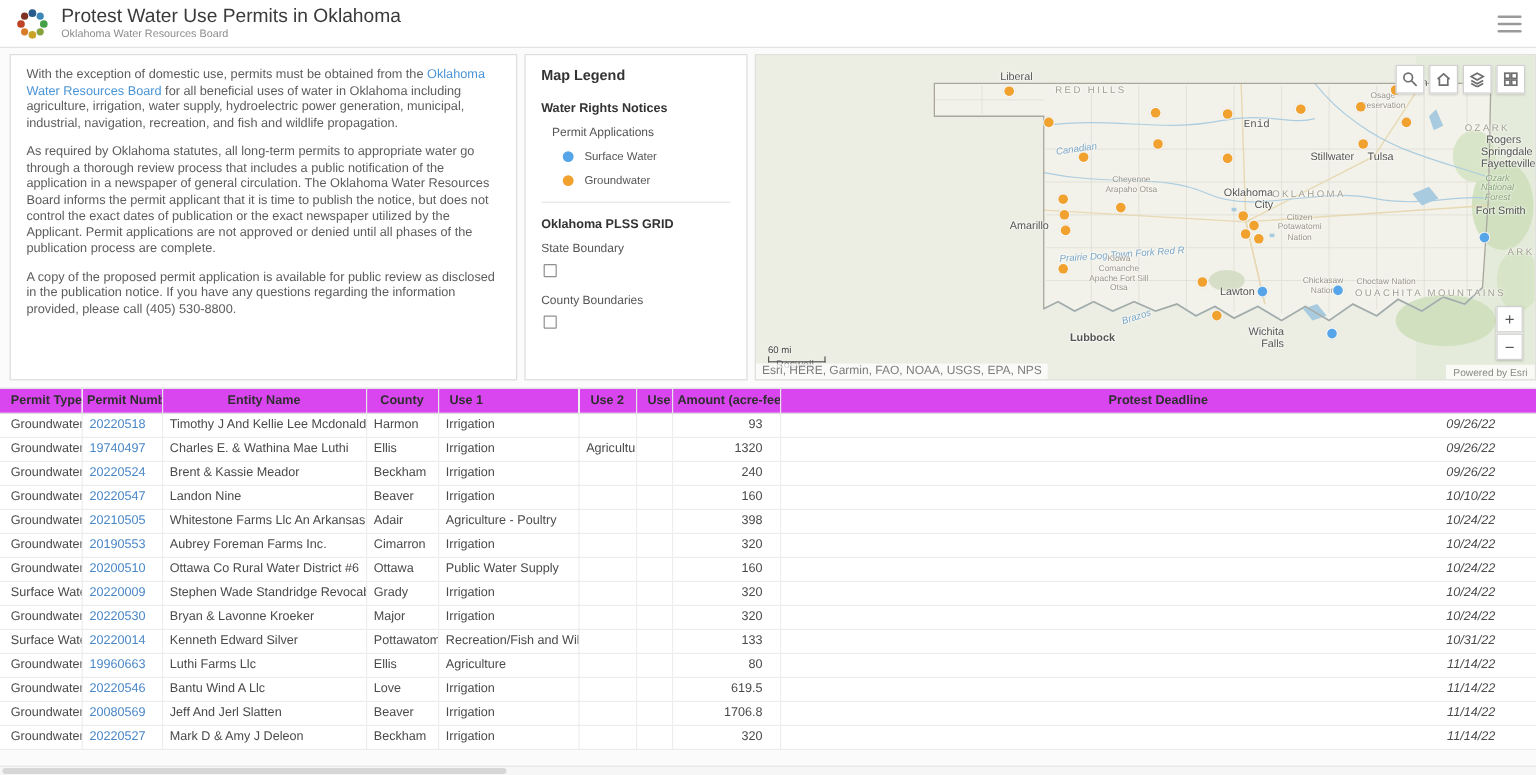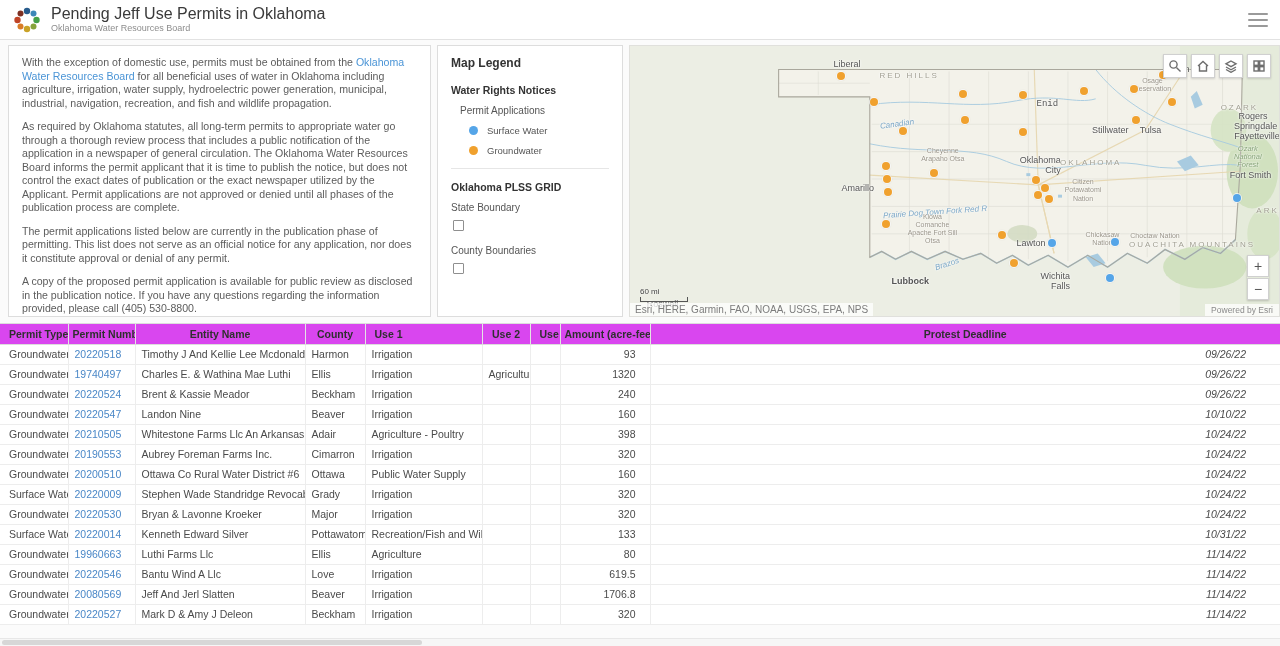--- a/index.html
+++ b/index.html
@@ -105,36 +105,35 @@
     <circle cx="15" cy="6" r="3.2" fill="#275b8c"></circle>
     <circle cx="21.5" cy="8.5" r="3.0" fill="#3c87b8"></circle>
     <circle cx="24.5" cy="15" r="3.2" fill="#45a049"></circle>
     <circle cx="21.5" cy="21.5" r="3.0" fill="#86a33b"></circle>
     <circle cx="15" cy="24" r="3.2" fill="#c9a227"></circle>
     <circle cx="8.5" cy="21.5" r="3.0" fill="#d97c28"></circle>
     <circle cx="5.5" cy="15" r="3.2" fill="#bf4427"></circle>
     <circle cx="8.5" cy="8.5" r="3.0" fill="#7e3022"></circle>
   </svg>
   <div class="title-block">
-    <div class="app-title">Pending Jeff Use Permits in Oklahoma</div>
+    <div class="app-title">Protest Water Use Permits in Oklahoma</div>
     <div class="app-subtitle">Oklahoma Water Resources Board</div>
   </div>
   <div class="menu-btn">
     <span></span>
       <span></span>
       <span></span>
   </div>
 </header>
 
 <div class="top-row">
 
   <section class="panel info-panel">
     <p><span>With the exception of domestic use, permits must be obtained from the </span><span class="text-link">Oklahoma Water Resources Board</span><span> for all beneficial uses of water in Oklahoma including agriculture, irrigation, water supply, hydroelectric power generation, municipal, industrial, navigation, recreation, and fish and wildlife propagation.</span></p>
     <p>As required by Oklahoma statutes, all long-term permits to appropriate water go through a thorough review process that includes a public notification of the application in a newspaper of general circulation. The Oklahoma Water Resources Board informs the permit applicant that it is time to publish the notice, but does not control the exact dates of publication or the exact newspaper utilized by the Applicant. Permit applications are not approved or denied until all phases of the publication process are complete.</p>
-    <p>The permit applications listed below are currently in the publication phase of permitting. This list does not serve as an official notice for any application, nor does it constitute approval or denial of any permit.</p>
     <p>A copy of the proposed permit application is available for public review as disclosed in the publication notice. If you have any questions regarding the information provided, please call (405) 530-8800.</p>
   </section>
 
   <section class="panel legend-panel">
     <div class="legend-title">Map Legend</div>
     <div class="legend-section-title">Water Rights Notices</div>
     <div class="legend-sub">Permit Applications</div>
     <div class="legend-item">
       <span class="legend-dot" style="background: rgb(85, 165, 232);"></span>
       <span>Surface Water</span>

